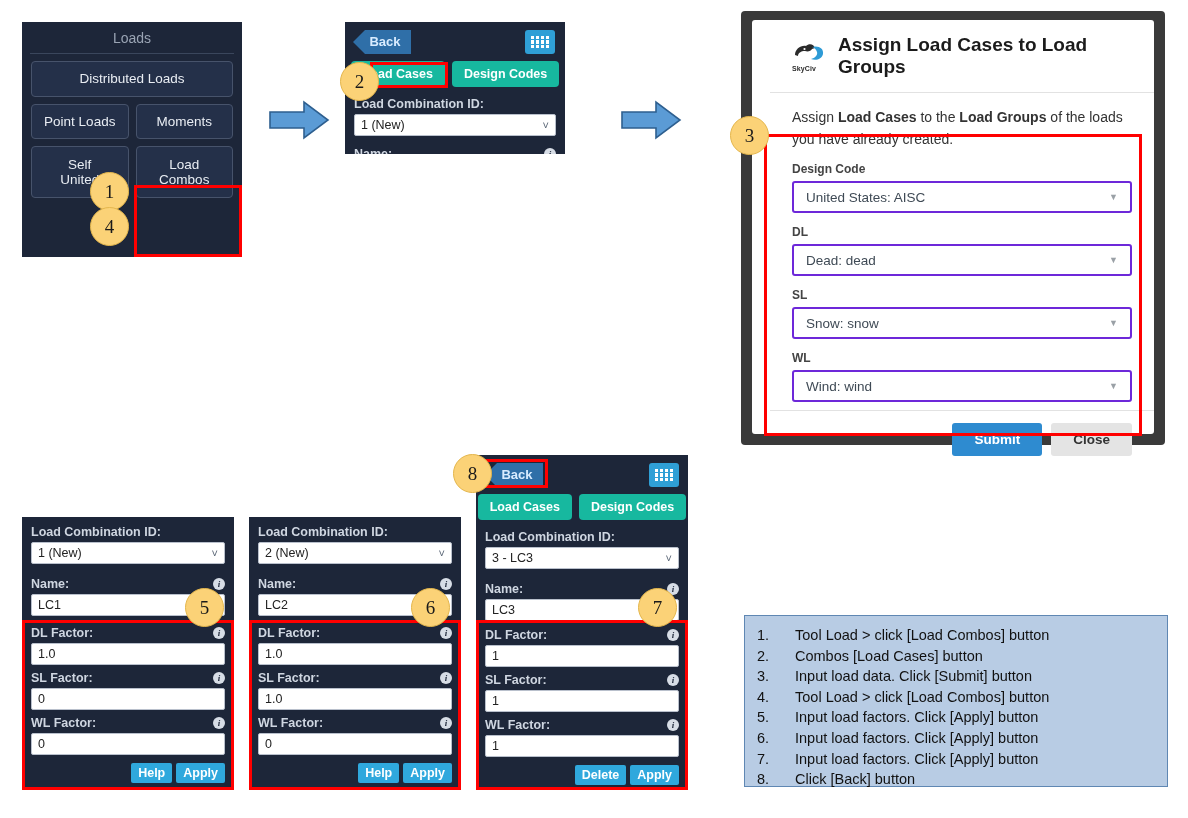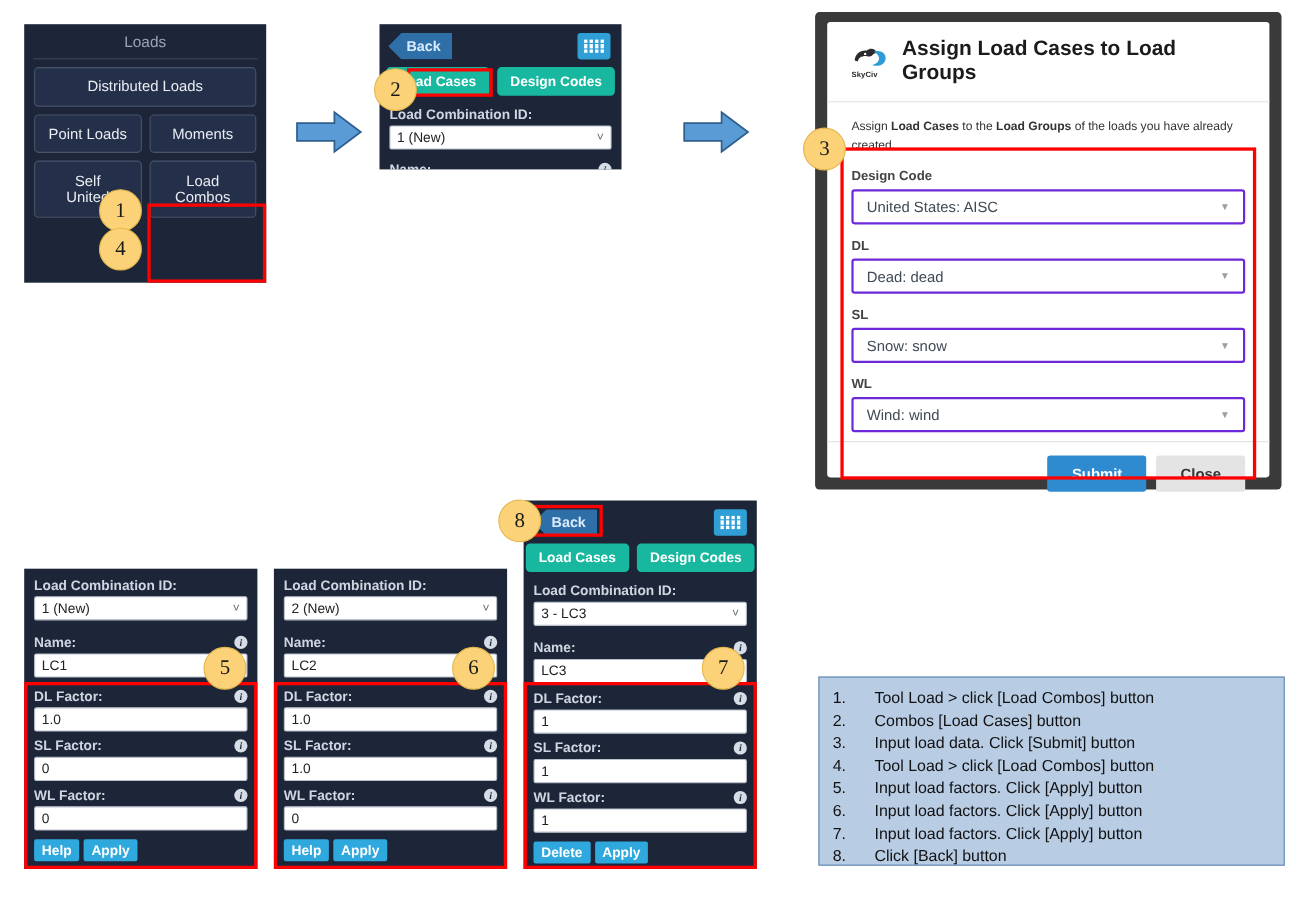--- a/index.html
+++ b/index.html
@@ -122,47 +122,47 @@
     padding: 2px 6px;
     display: flex; align-items: center; justify-content: space-between;
   }
   .chev { color: #5a6676; font-size: 11px; }
 
   .small-blue-btn {
     background: #2fa8dd; color: #ffffff;
     font-size: 12.5px; font-weight: bold;
     padding: 3px 7px; border-radius: 2px;
   }
-  .btn-bottom { display: flex; gap: 4px; padding-top: 8px; }
+  .btn-bottom { display: flex; gap: 4px; justify-content: flex-end; padding-top: 8px; }
 
   
   .modal-shadow {
     position: absolute;
     background: #3a3a3a;
     border-radius: 4px;
   }
   .modal {
     position: absolute;
     background: #ffffff;
     border-radius: 3px;
-    display: flex; flex-direction: column;
+    display: flex; flex-direction: column; padding-left: 18px;
   }
   .modal-head {
     display: flex; align-items: center; gap: 12px;
     padding: 14px 22px;
     border-bottom: 1px solid #e2e2e2;
   }
   .modal-title { font-size: 19px; color: #1b1b1b; font-weight: bold; }
   .logo { width: 34px; height: 30px; position: relative; }
   .logo .lbl {
     position: absolute; bottom: -1px; left: 0;
     font-size: 7px; color: #2b2b2b; font-weight: bold; letter-spacing: .1px;
   }
   .modal-body { padding: 14px 22px 8px; flex: 1; }
-  .modal-desc { font-size: 11px; color: #333; line-height: 1.55; margin-bottom: 12px; }
+  .modal-desc { font-size: 14px; color: #333; line-height: 1.55; margin-bottom: 12px; }
   .modal-desc b { font-weight: bold; }
   .grp-label { font-size: 12px; font-weight: bold; color: #444; margin: 12px 0 5px; }
   .grp-label:first-of-type { margin-top: 0; }
   .wsel {
     border: 2px solid #6d28d9; border-radius: 3px;
     height: 32px; padding: 0 12px;
     display: flex; align-items: center; justify-content: space-between;
     font-size: 13.5px; color: #3f4a55;
     background: #fff;
   }

